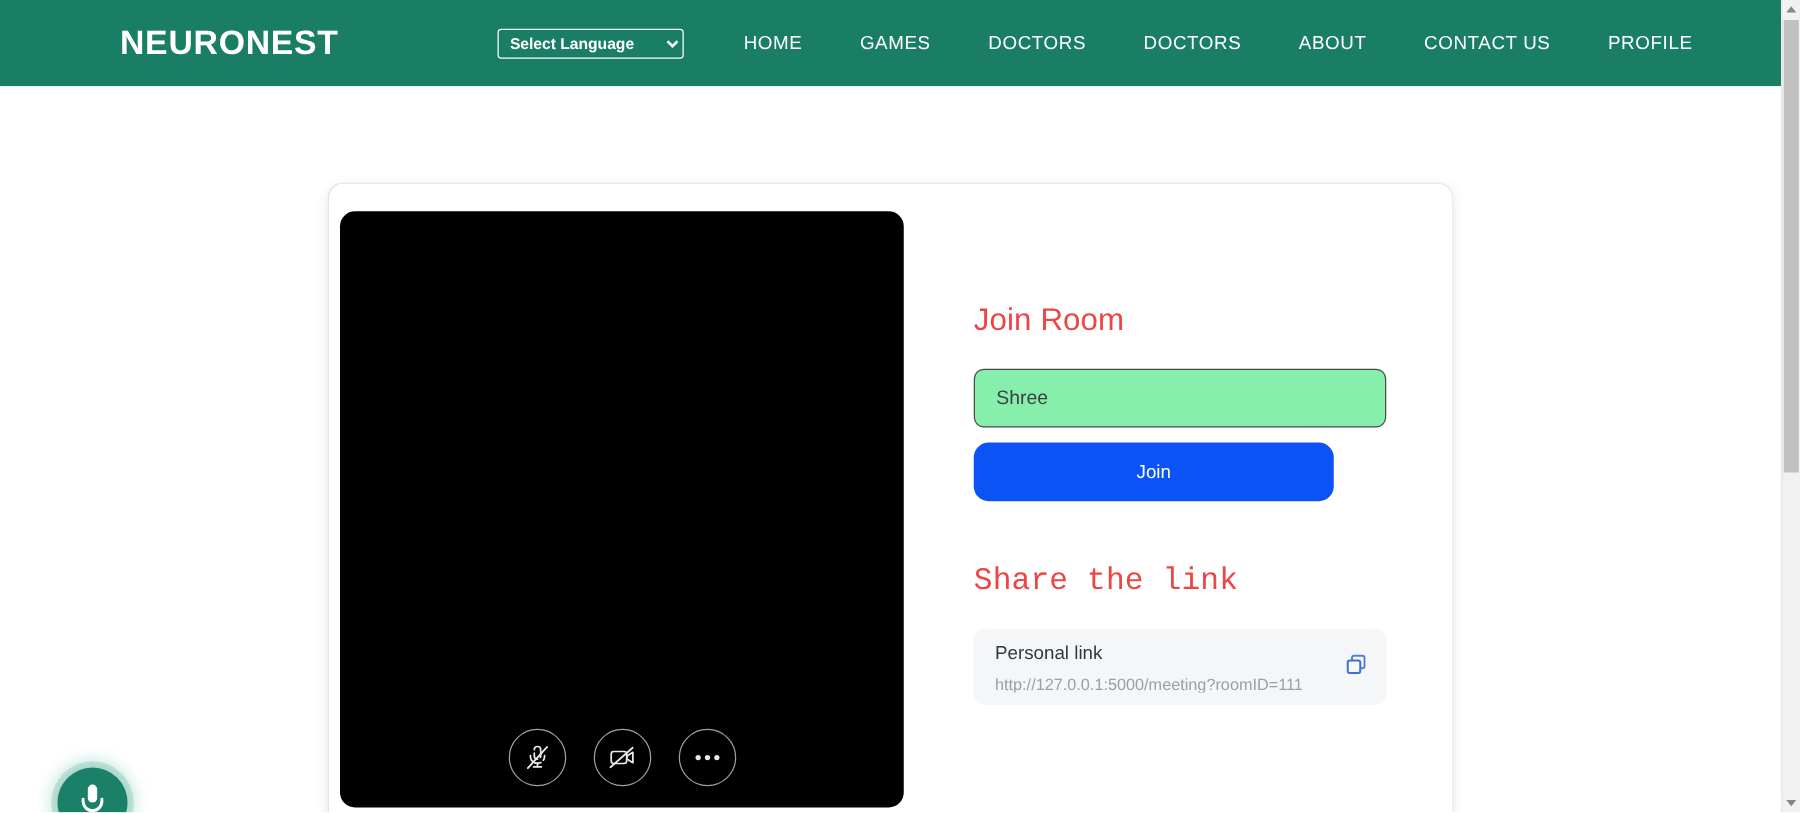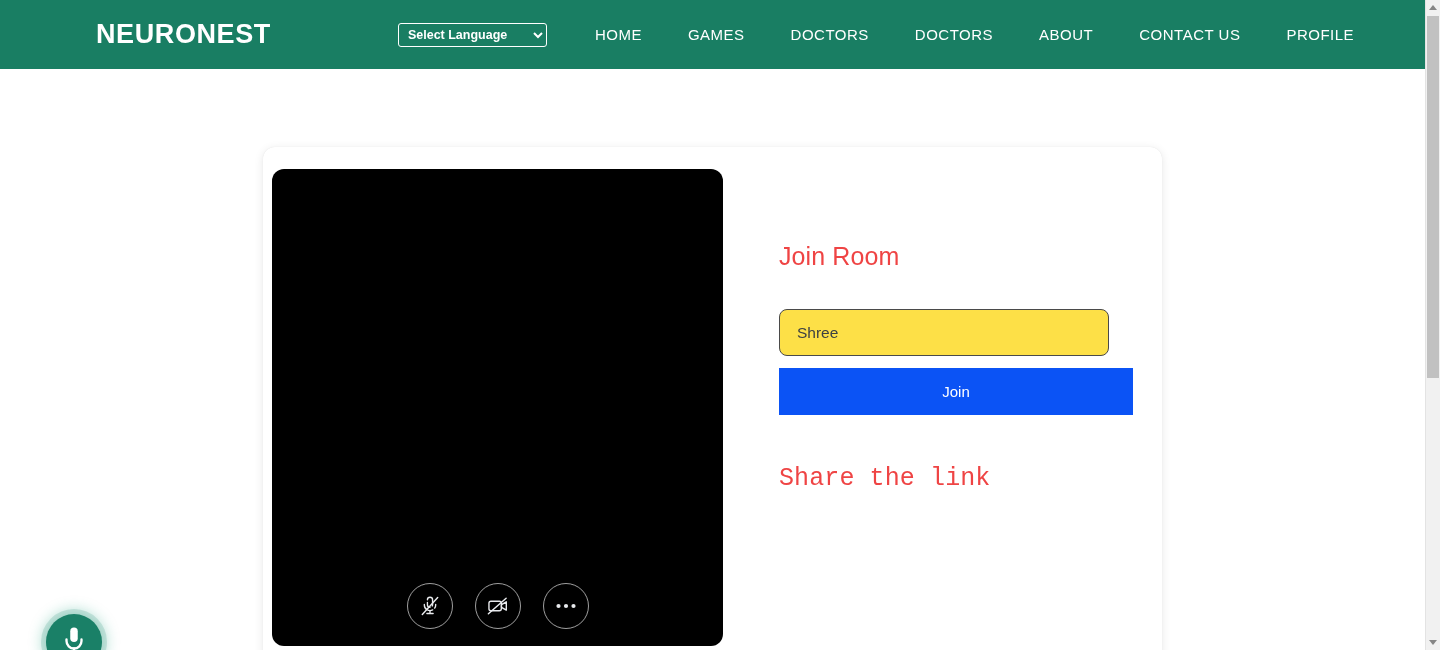--- a/index.html
+++ b/index.html
@@ -175,43 +175,43 @@
     font-weight: 400;
     letter-spacing: 0.1px;
     margin: 0;
     line-height: 1;
     font-family: "Liberation Sans", sans-serif;
   }
   .join-title { margin-top: 75px; }
 
   .name-input {
     display: block;
-    margin-top: 40px;
+    margin-top: 26px;
     width: 330px;
     height: 47px;
     border: 1.3px solid #4a4a4a;
     border-radius: 8px;
-    background: #fde047;
+    background: #86efac;
     padding: 0 17px;
     font-size: 15.5px;
     color: #3c4043;
     font-family: "Liberation Sans", sans-serif;
     outline: none;
   }
   .name-input::placeholder { color: #70757a; }
 
   .join-button {
     display: block;
     margin-top: 12px;
-    width: 354px;
+    width: 288px;
     height: 47px;
     background: #0b53f5;
     color: #ffffff;
     border: none;
-    border-radius: 0;
+    border-radius: 12px;
     font-size: 15px;
     font-weight: 400;
     cursor: pointer;
     font-family: "Liberation Sans", sans-serif;
   }
 
   .share-title { margin-top: 51px; font-family: Liberation Mono, monospace; }
 
   .link-box {
     position: relative;
@@ -398,20 +398,32 @@
         <div class="join-panel">
 
           <h2 class="section-title join-title">Join Room</h2>
 
           <input class="name-input" type="text" value="Shree" style="">
 
           <button class="join-button">Join</button>
 
           <h2 class="section-title share-title">Share the link</h2>
 
+          <div class="link-box">
+            <div class="link-label">Personal link</div>
+            <div class="link-url">http://127.0.0.1:5000/meeting?roomID=111</div>
+            <button class="copy-btn">
+              <span>
+                <svg width="20" height="20" viewBox="0 0 20 20" fill="none" aria-hidden="true">
+                  <rect x="6.6" y="2.6" width="10" height="10" rx="1.6" stroke="#4f7ddb" stroke-width="1.5" fill="none"></rect>
+                  <rect x="3.2" y="6.4" width="10" height="10" rx="1.6" stroke="#3f6fd4" stroke-width="1.6" fill="#f5f6f8"></rect>
+                </svg>
+              </span>
+            </button>
+          </div>
 
         </div>
 
       </div>
     </div>
   </div>
 
   <div class="scrollbar">
     <div class="sb-arrow up">
       <div class="sb-tri up"></div>

